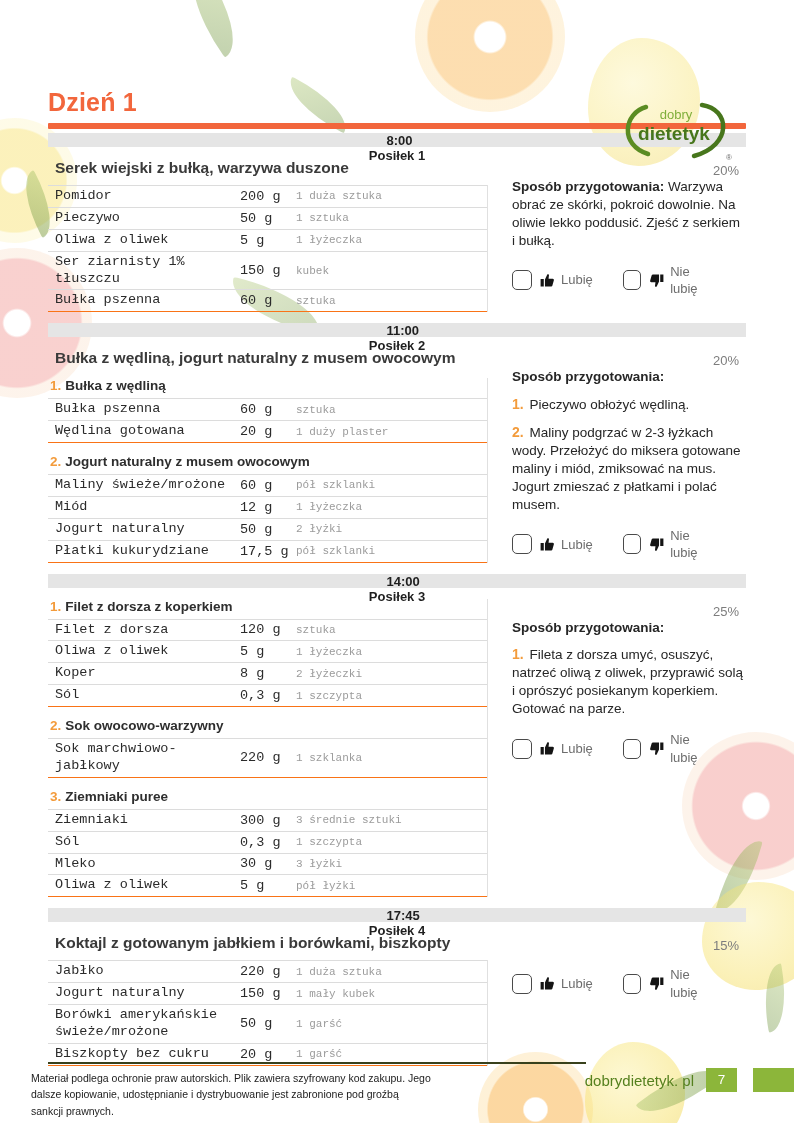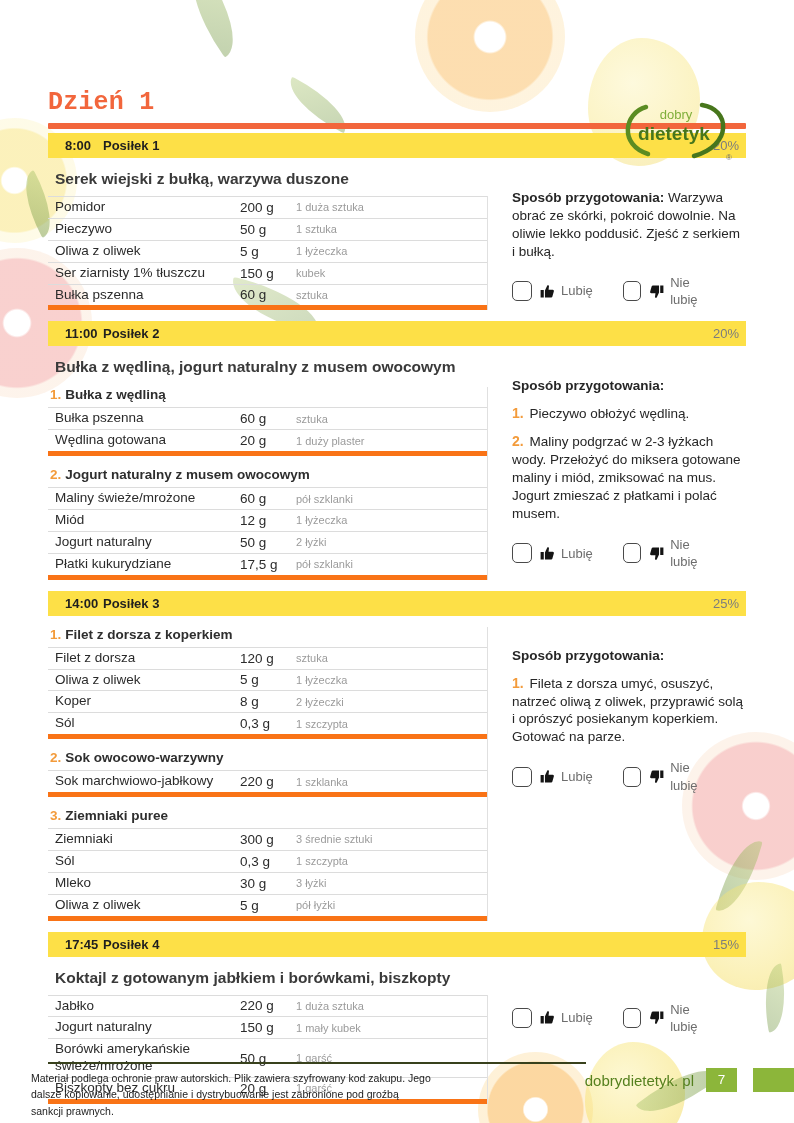--- a/index.html
+++ b/index.html
@@ -32,36 +32,36 @@
   .d-leaf2 { left:282px; top:92px; width:72px; height:26px; transform:rotate(28deg); opacity:.40; }
   .d-leaf3 { left:6px; top:192px; width:64px; height:24px; transform:rotate(62deg); opacity:.45; }
   .d-leaf4 { left:228px; top:288px; width:96px; height:36px; transform:rotate(14deg); opacity:.35; }
   .d-leaf5 { left:700px; top:862px; width:78px; height:28px; transform:rotate(105deg); opacity:.45; }
   .d-leaf6 { left:636px; top:1076px; width:84px; height:30px; transform:rotate(-38deg); opacity:.45; }
   .d-leaf7 { left:742px; top:986px; width:66px; height:24px; transform:rotate(80deg); opacity:.4; }
 
   
   .content { position:relative; z-index:1; }
   .logo { position:absolute; left:616px; top:12px; width:122px; height:64px; }
-  h1.day-title { margin:88px 0 0 48px; font-size:25px; font-weight:bold; color:#f2663c; letter-spacing:.2px;font-family:Liberation Mono, monospace; }
+  h1.day-title { margin:88px 0 0 48px; font-size:25px; font-weight:bold; color:#f2663c; letter-spacing:.2px; }
   .title-bar { margin:6px 48px 4px 48px; height:6px; background:#f2663c; border-radius:1px; }
   .meals { margin:0 48px; width:698px; }
 
-  .meal-header { display:flex; align-items:center; height:25px; background:#fde047; font-size:13px; color:#1f1f1f; }
+  .meal-header { display:flex; align-items:center; height:14px; background:#e5e5e5; font-size:13px; color:#1f1f1f;flex-direction:column; }
   .meal-time { width:55px; padding-left:17px; font-weight:bold; }
   .meal-label { font-weight:bold; }
   .meal-percent { margin-left:auto; padding-right:7px; color:#7d7d7d; font-weight:normal; }
 
   .meal-body { display:flex; align-items:flex-start; margin-bottom:11px; }
   .meal-left { width:440px; }
   .meal-title { padding-left:7px; margin:12px 0 8px; font-size:15.5px; font-weight:bold; color:#3a3a3a; }
   .groups-wrap { border-right:1px solid #e0e0e0; }
   .group-heading { padding-left:2px; margin:11px 0 5px; font-size:13.5px; font-weight:bold; color:#2e2e2e; }
   .group-number { color:#f39b3b; margin-right:4px; }
-  .ing-table { border-bottom:5px solid #f97316; }
+  .ing-table { border-bottom:1px solid #f97316;font-family:Liberation Mono, monospace; }
   .ing-row { display:flex; align-items:center; border-top:1px solid #dcdcdc; padding:2px 0 2px 7px; min-height:19px; }
   .ing-name { width:185px; font-size:13.5px; color:#2b2b2b; line-height:1.25; }
   .ing-amount { width:56px; font-size:13.5px; color:#2b2b2b; }
   .ing-measure { flex:1; font-size:11px; color:#9b9b9b; }
 
   .meal-right { width:234px; margin-left:24px; padding-top:31px; font-size:13.5px; color:#262626; line-height:1.33; }
   .prep p { margin:0 0 9px; }
   .prep .step-number { color:#f39b3b; font-weight:bold; font-size:14px; margin-right:2px; }
   .prep strong { font-weight:bold; }
   .likes { display:flex; align-items:center; margin-top:13px; }

